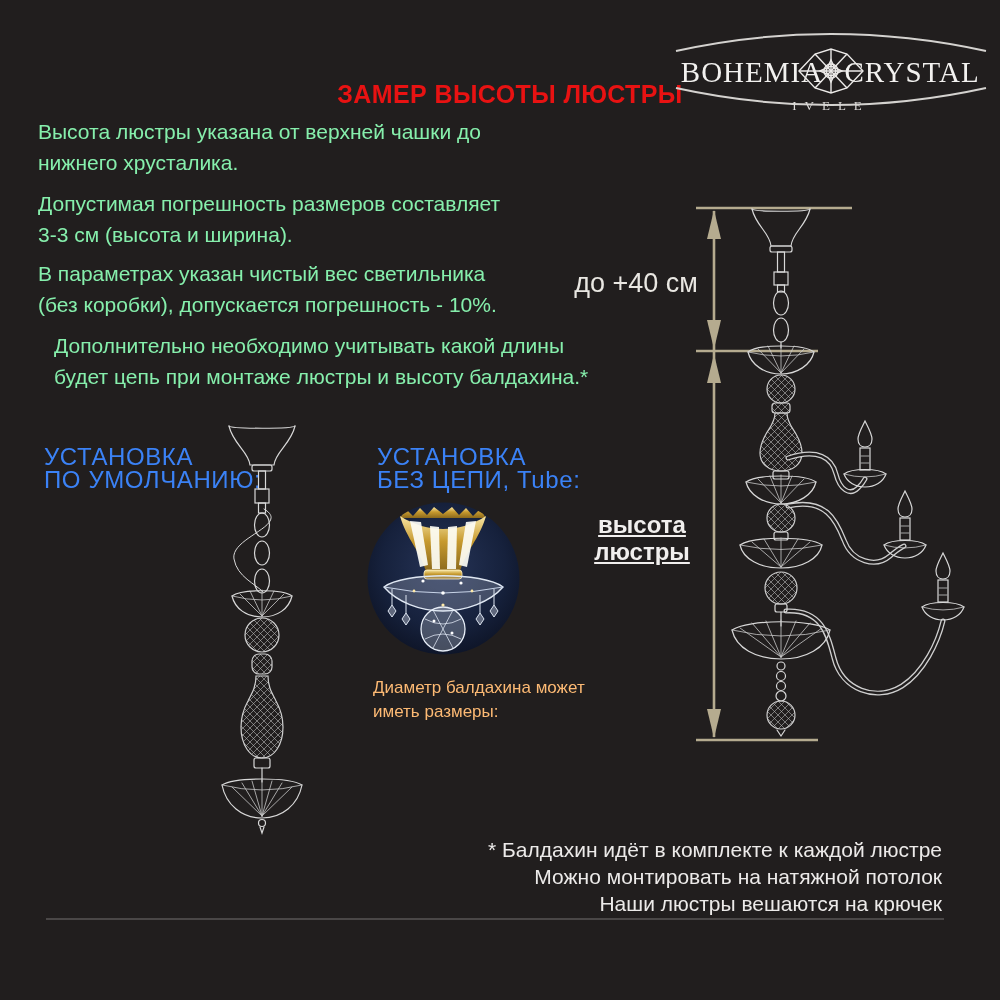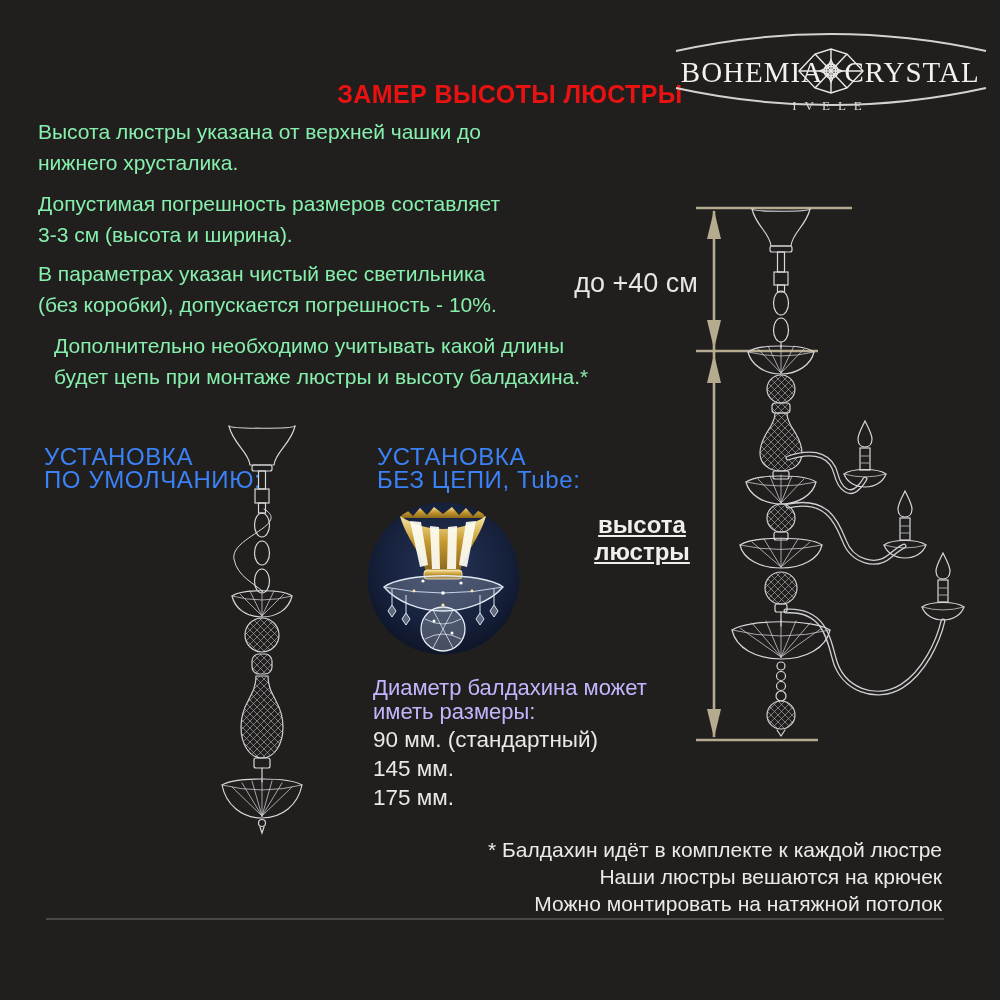--- a/index.html
+++ b/index.html
@@ -5,21 +5,21 @@
   html,body{margin:0;padding:0;background:#211e1e;}
   #canvas{position:relative;width:1000px;height:1000px;background:#211e1e;overflow:hidden;
           font-family:"Liberation Sans",sans-serif;color:#e7e5e4;}
   .abs{position:absolute;}
   .pre{white-space:pre-line;}
   .title{font-size:25px;font-weight:bold;color:#e81212;text-align:center;letter-spacing:.4px;margin-top:26px;}
   .para{font-size:21px;line-height:31px;color:#86efac;}
   .heading{font-size:24px;line-height:23px;letter-spacing:.6px;color:#3b82f6;}
   .dimlabel{font-size:27px;color:#e9e7e2;text-align:center;}
   .heightlabel{font-size:24px;font-weight:bold;line-height:27px;text-align:center;color:#f1efee;}
-  .diam-head{font-size:22px;line-height:24px;color:#c4b5fd;}
+  .diam-head{font-size:17px;line-height:24px;color:#fdba74;}
   .diam-opt{font-size:22.5px;line-height:29px;color:#eae8e7;}
   .footnote{font-size:21px;line-height:27px;text-align:right;color:#eceae9;}
   .divider{height:2px;background:#4a4747;}
   svg{display:block;}
   .lineart{stroke:#d8d8d8;stroke-width:1.2;fill:none;stroke-linecap:round;}
   .lattice{stroke:#cfcfcf;stroke-width:1.2;}
   .ray{stroke:#c9c9c9;stroke-width:.8;fill:none;}
   .dim{stroke:#b5ab8f;stroke-width:2.6;fill:none;}
   .dimfill{fill:#b5ab8f;stroke:none;}
   .armout{stroke:#cfcfcf;stroke-width:5;fill:none;}
@@ -245,27 +245,22 @@
       <rect x="258" y="390" width="10" height="22"></rect>
       <line x1="259" y1="398" x2="267" y2="398" class="ray"></line>
       <line x1="259" y1="405" x2="267" y2="405" class="ray"></line>
       <path d="M242,417 C250,411 276,411 284,417 C281,425 273,430 263,430 C253,430 245,425 242,417 Z"></path>
       <path d="M242,417 Q263,423 284,417" class="ray"></path>
     </g>
   </svg>
 
   <div class="abs diam-head pre" style="left:373px;top:676px;width:280px;">Диаметр балдахина может
 иметь размеры:</div>
-  <div class="abs" style="left:373px;top:725px;width:280px;">
-    <div class="diam-opt">90 мм. (стандартный)</div>
-    <div class="diam-opt">145 мм.</div>
-    <div class="diam-opt">175 мм.</div>
-  </div>
 
   <div class="abs" style="right:58px;top:836px;width:560px;">
     <div class="footnote">* Балдахин идёт в комплекте к каждой люстре</div>
+    <div class="footnote">Можно монтировать на натяжной потолок</div>
     <div class="footnote">Наши люстры вешаются на крючек</div>
-    <div class="footnote">Можно монтировать на натяжной потолок</div>
   </div>
 
   <div class="abs divider" style="left:46px;top:918px;width:898px;"></div>
 
 </div>
 
 </body></html>

